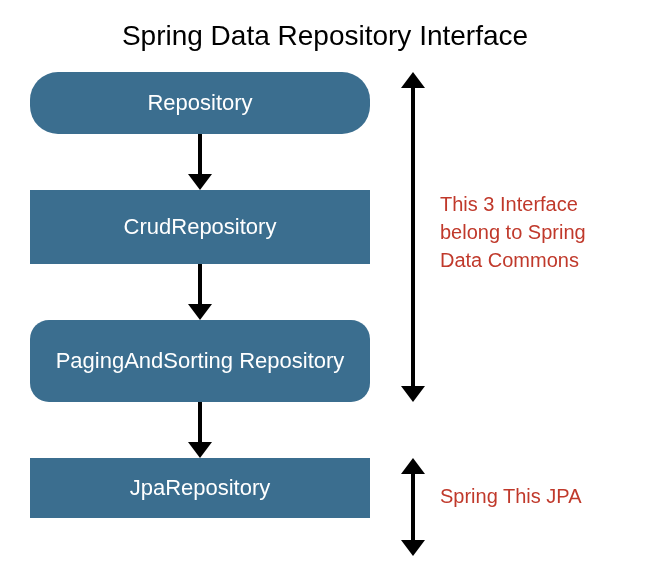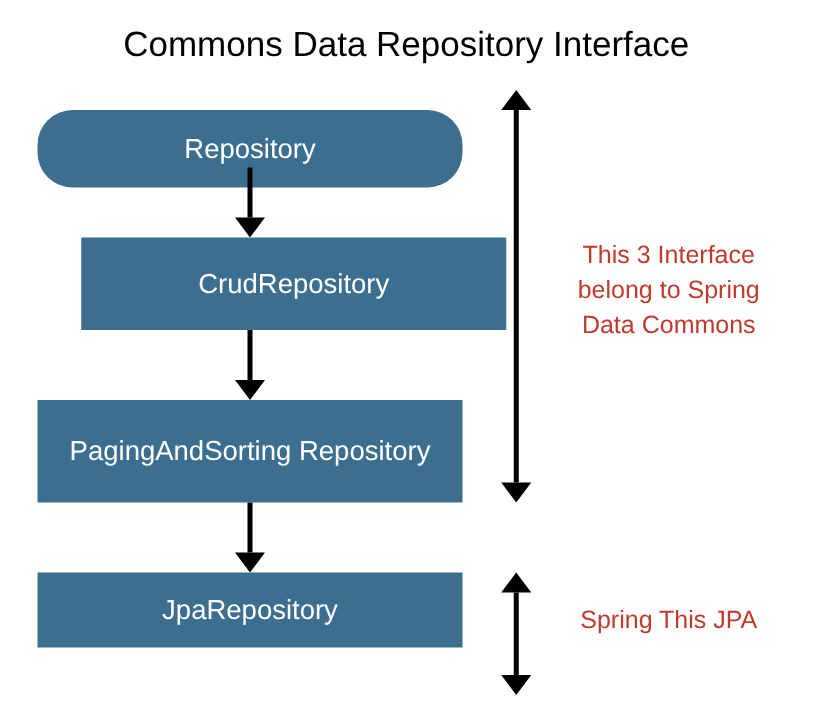--- a/index.html
+++ b/index.html
@@ -34,23 +34,23 @@
       background: #3b6e8f;
       color: #fff;
       font-size: 22px;
       font-weight: 400;
       display: flex;
       align-items: center;
       justify-content: center;
       text-align: center;
       line-height: 1.2;
     }
-    .box-1 { top: 16px; height: 62px; border-radius: 28px; }
-    .box-2 { top: 118px; height: 74px; margin-left: 35px; }
-    .box-3 { top: 248px; height: 82px; }
+    .box-1 { top: 0px; height: 62px; border-radius: 28px; }
+    .box-2 { top: 118px; height: 74px; }
+    .box-3 { top: 248px; height: 82px; border-radius: 19px; }
     .box-4 { top: 386px; height: 60px; }
 
     .arrow-down {
       position: absolute;
       left: 195px;
       width: 10px;
     }
     .arrow-down .shaft {
       position: absolute;
       left: 3px;
@@ -117,37 +117,37 @@
     }
     .bracket-2 .head-up { top: 0px; }
     .bracket-2 .shaft { top: 16px; height: 66px; }
     .bracket-2 .head-down { top: 82px; }
 
     .annotation {
       position: absolute;
       color: #c0392b;
       font-size: 20px;
       line-height: 1.4;
-      text-align: center;
+      text-align: left;
     }
     .annotation-1 {
       left: 440px;
       top: 118px;
       width: 190px;
     }
     .annotation-2 {
       left: 440px;
       top: 410px;
       width: 190px;
     }
   </style>
 </head>
 <body>
 
-<div class="title">Commons Data Repository Interface</div>
+<div class="title">Spring Data Repository Interface</div>
 
 <div class="diagram">
 
   <div class="box box-1">
     <span>Repository</span>
   </div>
 
   <div class="arrow-down arrow-1">
     <div class="shaft"></div>
     <div class="head"></div>

